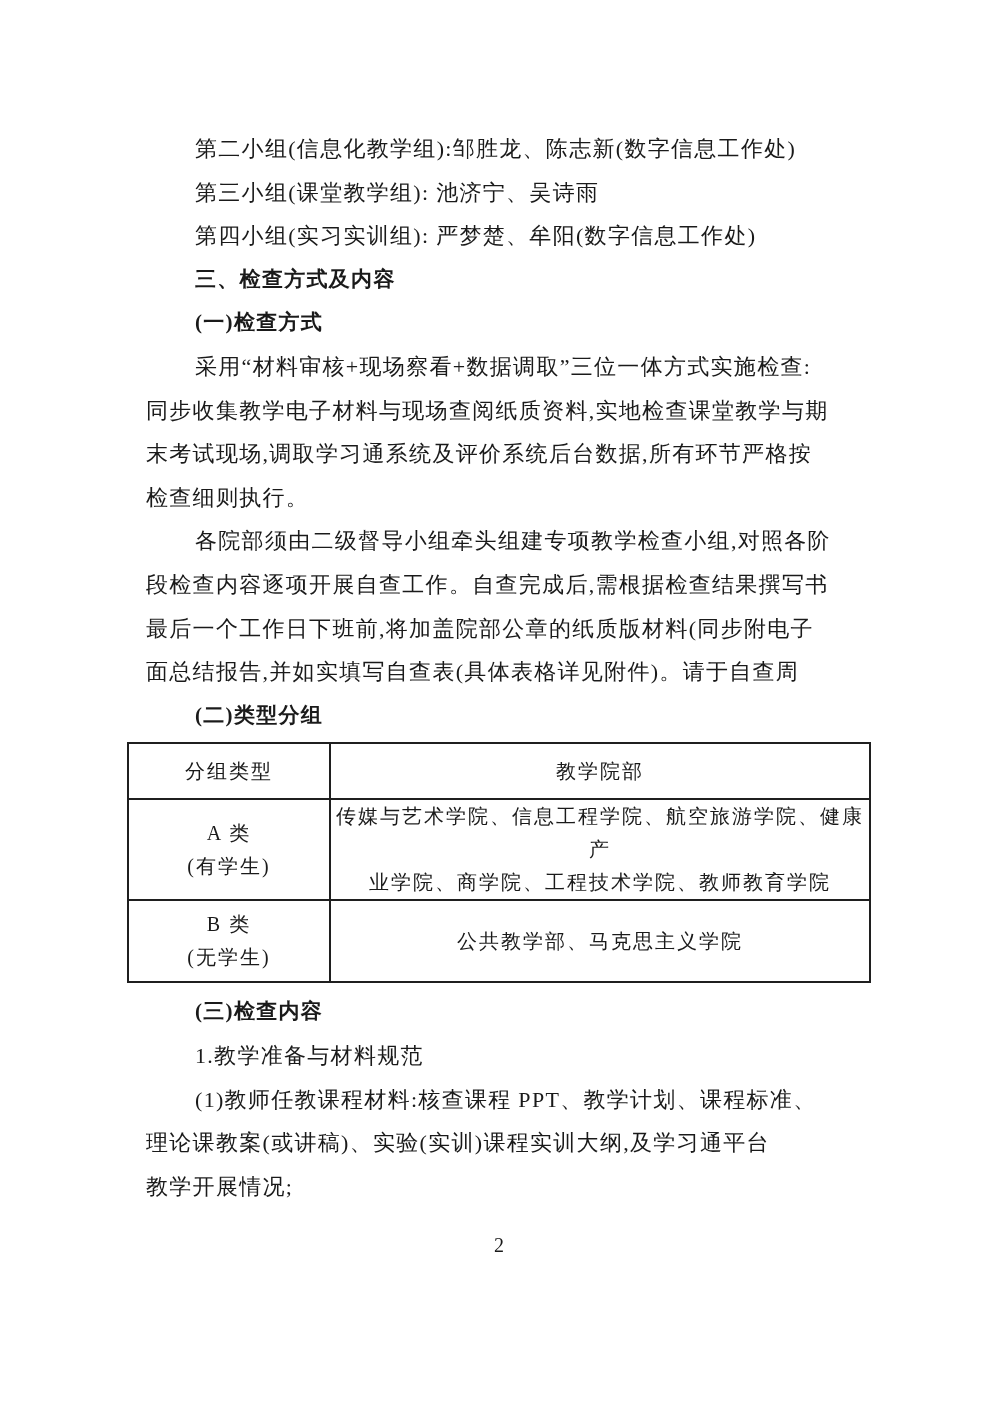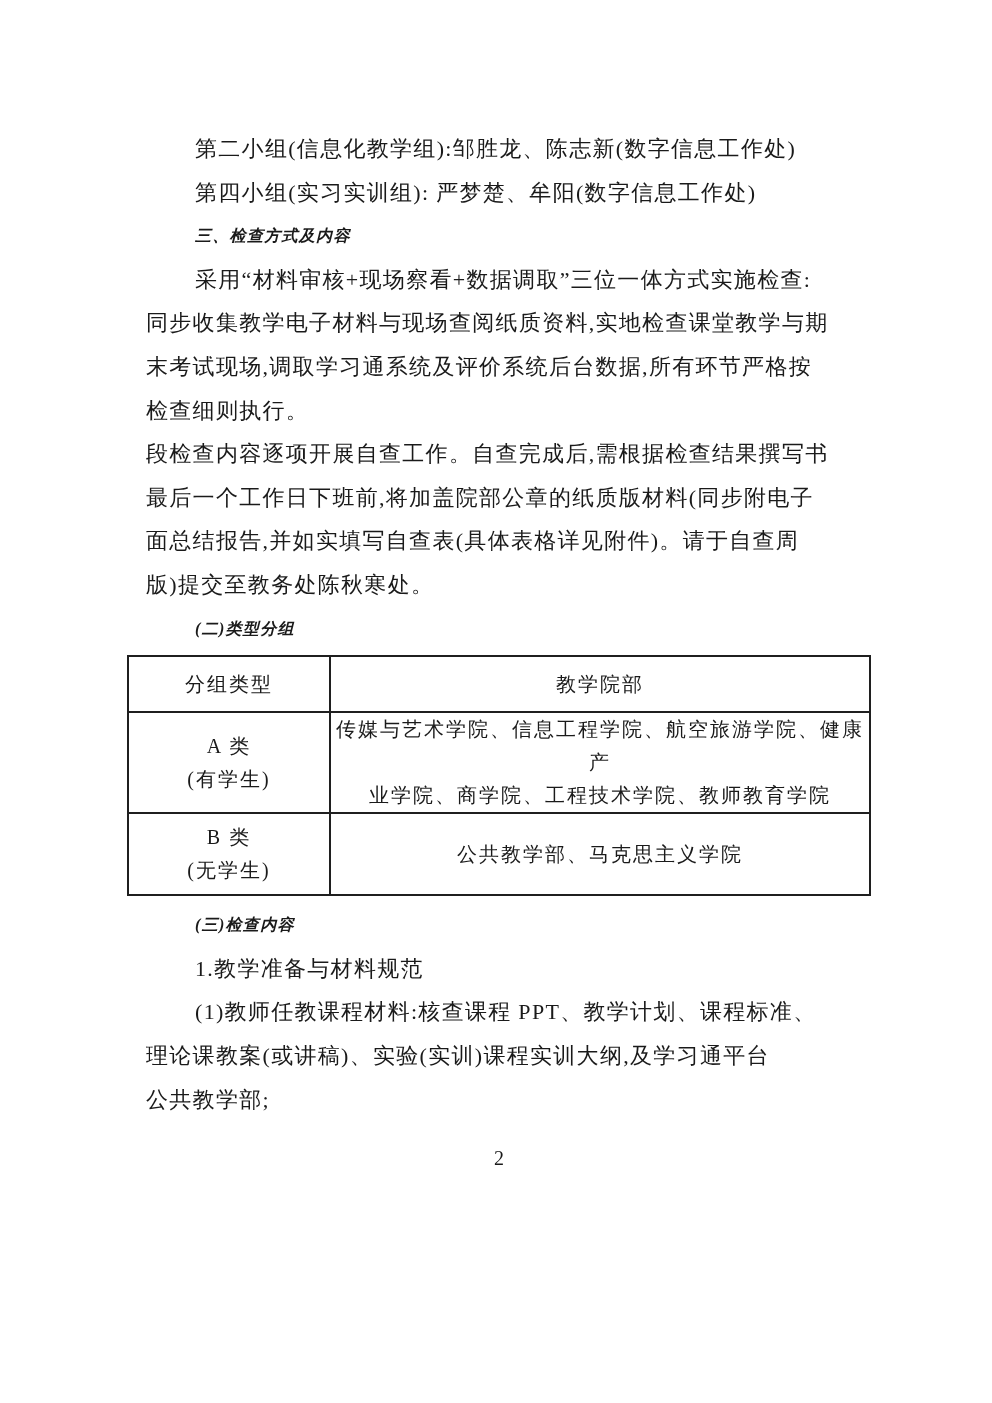--- a/index.html
+++ b/index.html
@@ -16,21 +16,21 @@
     padding:127px 140px 0 146px;
   }
   .ln{
     font-size:22px;
     letter-spacing:1.3px;
     line-height:43.6px;
     height:43.6px;
     white-space:nowrap;
   }
   .indent{ text-indent:49px; }
-  .bold{ font-weight:700; font-size:16px;font-style:italic; }
+  .bold{ font-weight:700; font-size:21px; }
   table.grouping{
     border-collapse:collapse;
     table-layout:fixed;
     width:738px;
     margin:5px 0 7px -19px;
   }
   table.grouping td{
     border:2px solid #1f1f1f;
     text-align:center;
     vertical-align:middle;
@@ -49,33 +49,35 @@
     font-size:20px;
     letter-spacing:0;
   }
 </style>
 </head>
 <body>
 
 <div class="page">
 
   <div class="ln indent">第二小组(信息化教学组):邹胜龙、陈志新(数字信息工作处)</div>
+  <div class="ln indent">第三小组(课堂教学组): 池济宁、吴诗雨</div>
   <div class="ln indent">第四小组(实习实训组): 严梦楚、牟阳(数字信息工作处)</div>
 
   <div class="ln indent bold">三、检查方式及内容</div>
 
+  <div class="ln indent bold">(一)检查方式</div>
   <div class="ln indent">采用“材料审核+现场察看+数据调取”三位一体方式实施检查:</div>
   <div class="ln">同步收集教学电子材料与现场查阅纸质资料,实地检查课堂教学与期</div>
   <div class="ln">末考试现场,调取学习通系统及评价系统后台数据,所有环节严格按</div>
   <div class="ln">检查细则执行。</div>
 
+  <div class="ln indent">各院部须由二级督导小组牵头组建专项教学检查小组,对照各阶</div>
   <div class="ln">段检查内容逐项开展自查工作。自查完成后,需根据检查结果撰写书</div>
   <div class="ln">最后一个工作日下班前,将加盖院部公章的纸质版材料(同步附电子</div>
   <div class="ln">面总结报告,并如实填写自查表(具体表格详见附件)。请于自查周</div>
-  <div class="ln">版)提交至教务处陈秋寒处。</div>
 
   <div class="ln indent bold">(二)类型分组</div>
 
   <table class="grouping">
     <tbody>
         <tr class="head-row">
       <td class="c1">分组类型</td>
       <td class="c2">教学院部</td>
     </tr>
     <tr class="body-row">
@@ -97,17 +99,17 @@
         <div class="cell-line">公共教学部、马克思主义学院</div>
       </td>
     </tr>
   </tbody>
     </table>
 
   <div class="ln indent bold">(三)检查内容</div>
   <div class="ln indent">1.教学准备与材料规范</div>
   <div class="ln indent">(1)教师任教课程材料:核查课程 PPT、教学计划、课程标准、</div>
   <div class="ln">理论课教案(或讲稿)、实验(实训)课程实训大纲,及学习通平台</div>
-  <div class="ln">公共教学部;</div>
+  <div class="ln">教学开展情况;</div>
 
   <div class="page-number">2</div>
 
 </div>
 
 </body></html>

